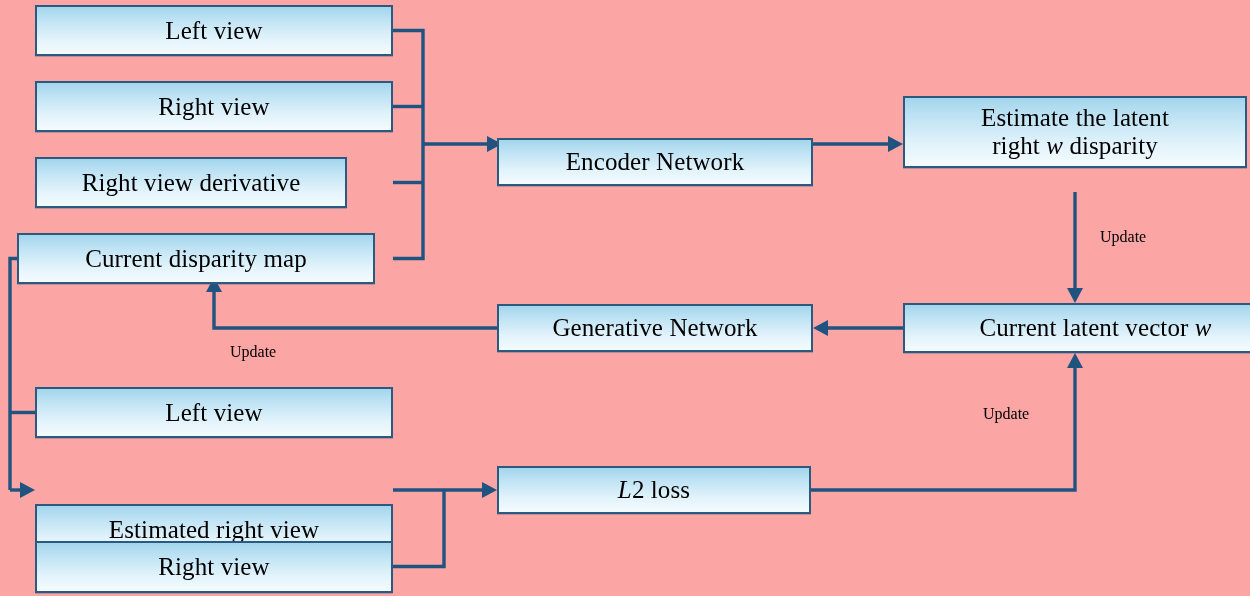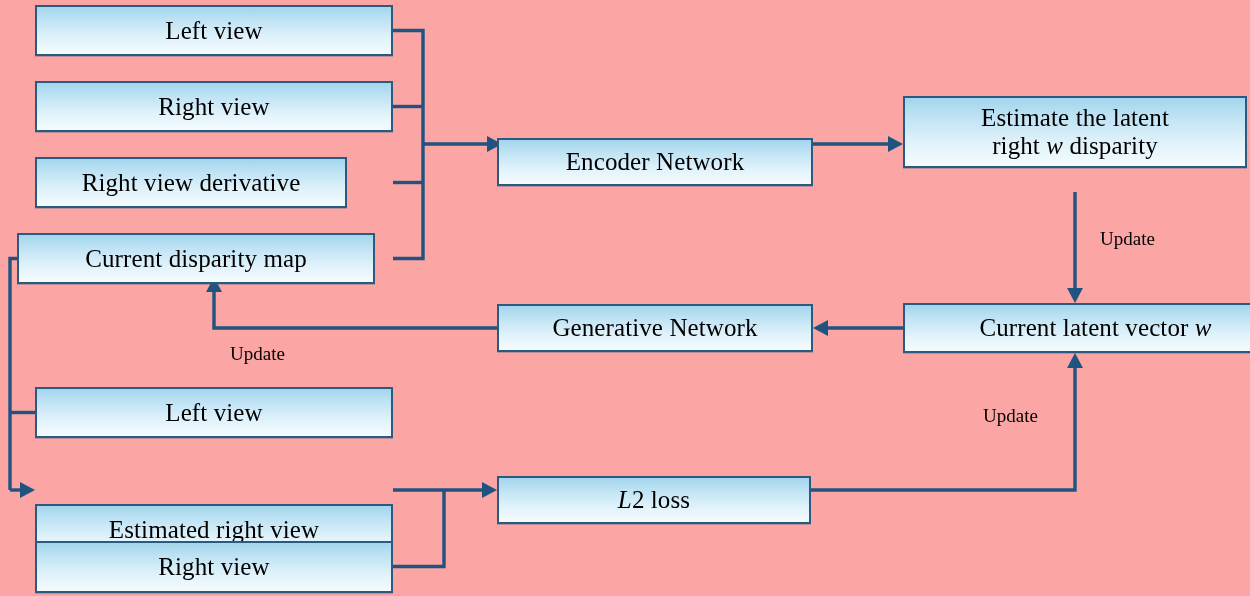--- a/index.html
+++ b/index.html
@@ -28,21 +28,21 @@
     color: #000000;
     font-size: 25px;
     line-height: 1.12;
     letter-spacing: 0.1px;
     box-shadow: 0 1px 0 rgba(43,90,128,0.30);
   }
   .node .txt { display: block; padding: 0 6px; }
   .node i { font-style: italic; }
   .edge-label {
     position: absolute;
-    font-size: 19px;
+    font-size: 16px;
     color: #000000;
     white-space: nowrap;
   }
   svg.wires {
     position: absolute;
     left: 0; top: 0;
     width: 1250px;
     height: 596px;
     pointer-events: none;
   }
@@ -118,21 +118,21 @@
   </div>
 
   <div class="node" style="left:497px; top:120px; width:316px; height:48px;margin-top:18px;">
     <span class="txt">Encoder Network</span>
   </div>
 
   <div class="node" style="left:497px; top:304px; width:316px; height:48px;">
     <span class="txt">Generative Network</span>
   </div>
 
-  <div class="node" style="left:497px; top:466px; width:314px; height:48px;margin-top:10px;">
+  <div class="node" style="left:497px; top:466px; width:314px; height:48px;">
     <span class="txt"><i>L</i><span>2 loss</span></span>
   </div>
 
   <div class="node" style="left:903px; top:96px; width:344px; height:72px;">
     <span class="txt"><span>Estimate the latent</span><br><span>right </span><i>w</i><span> disparity</span></span>
   </div>
 
   <div class="node" style="left:903px; top:303px; width:385px; height:50px;">
     <span class="txt"><span>Current latent vector </span><i>w</i></span>
   </div>

